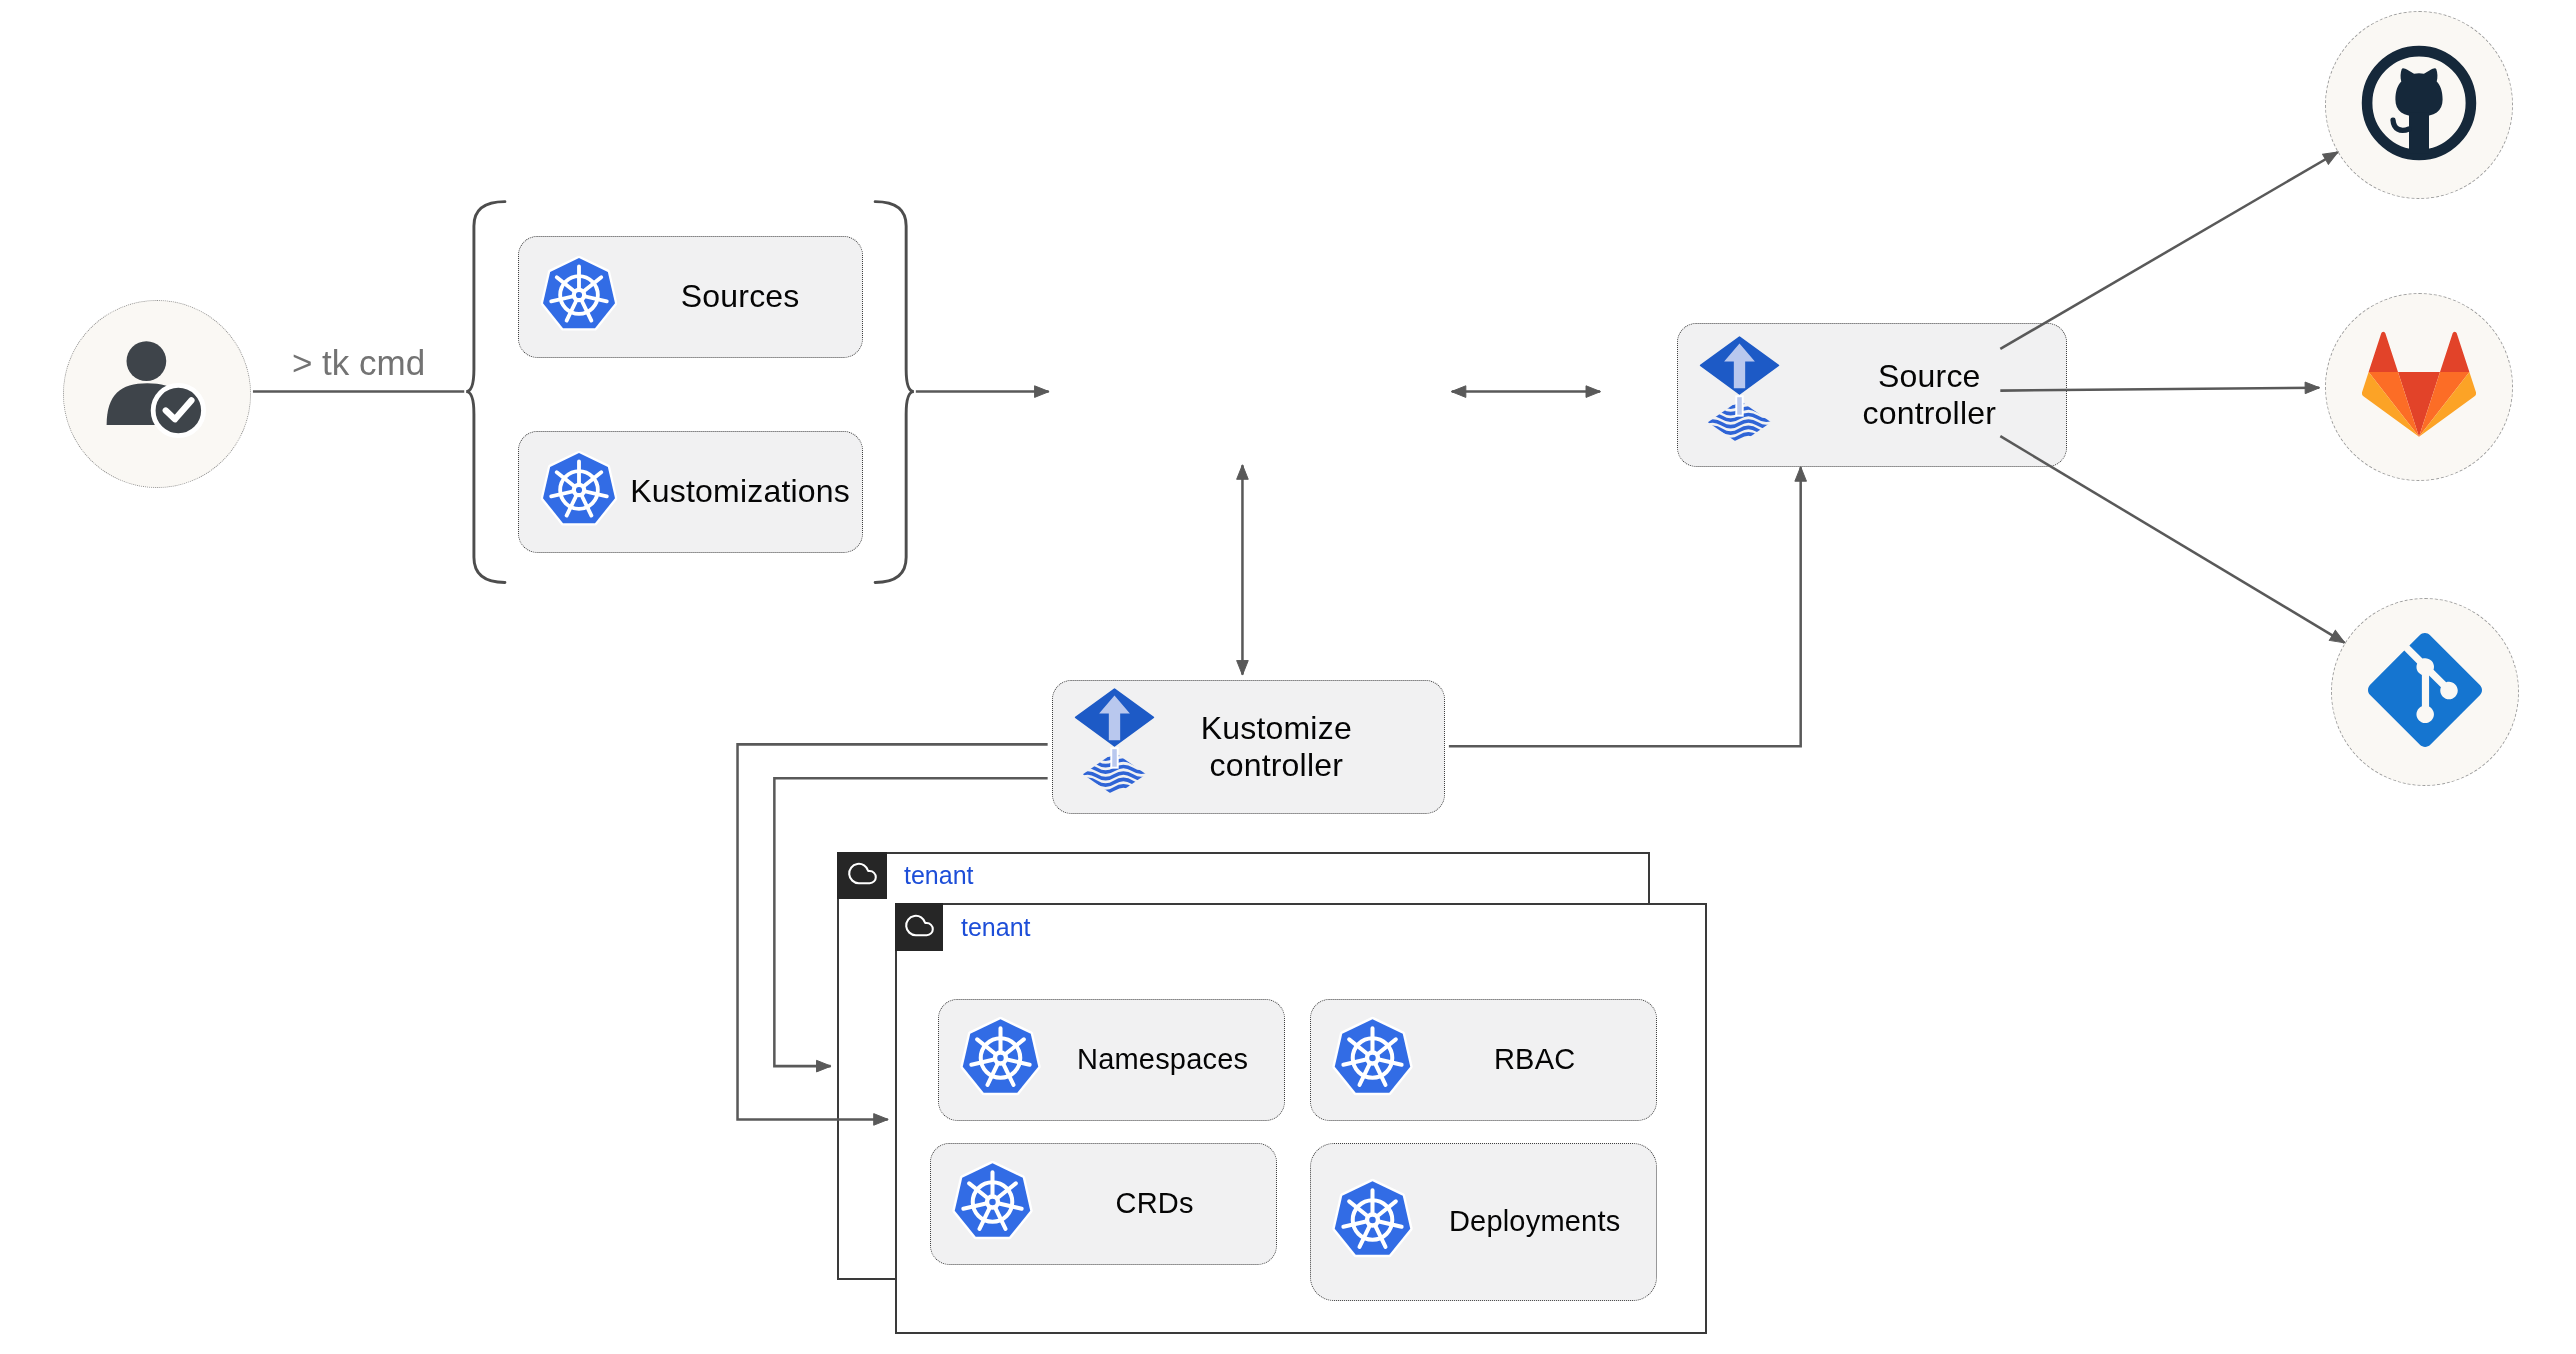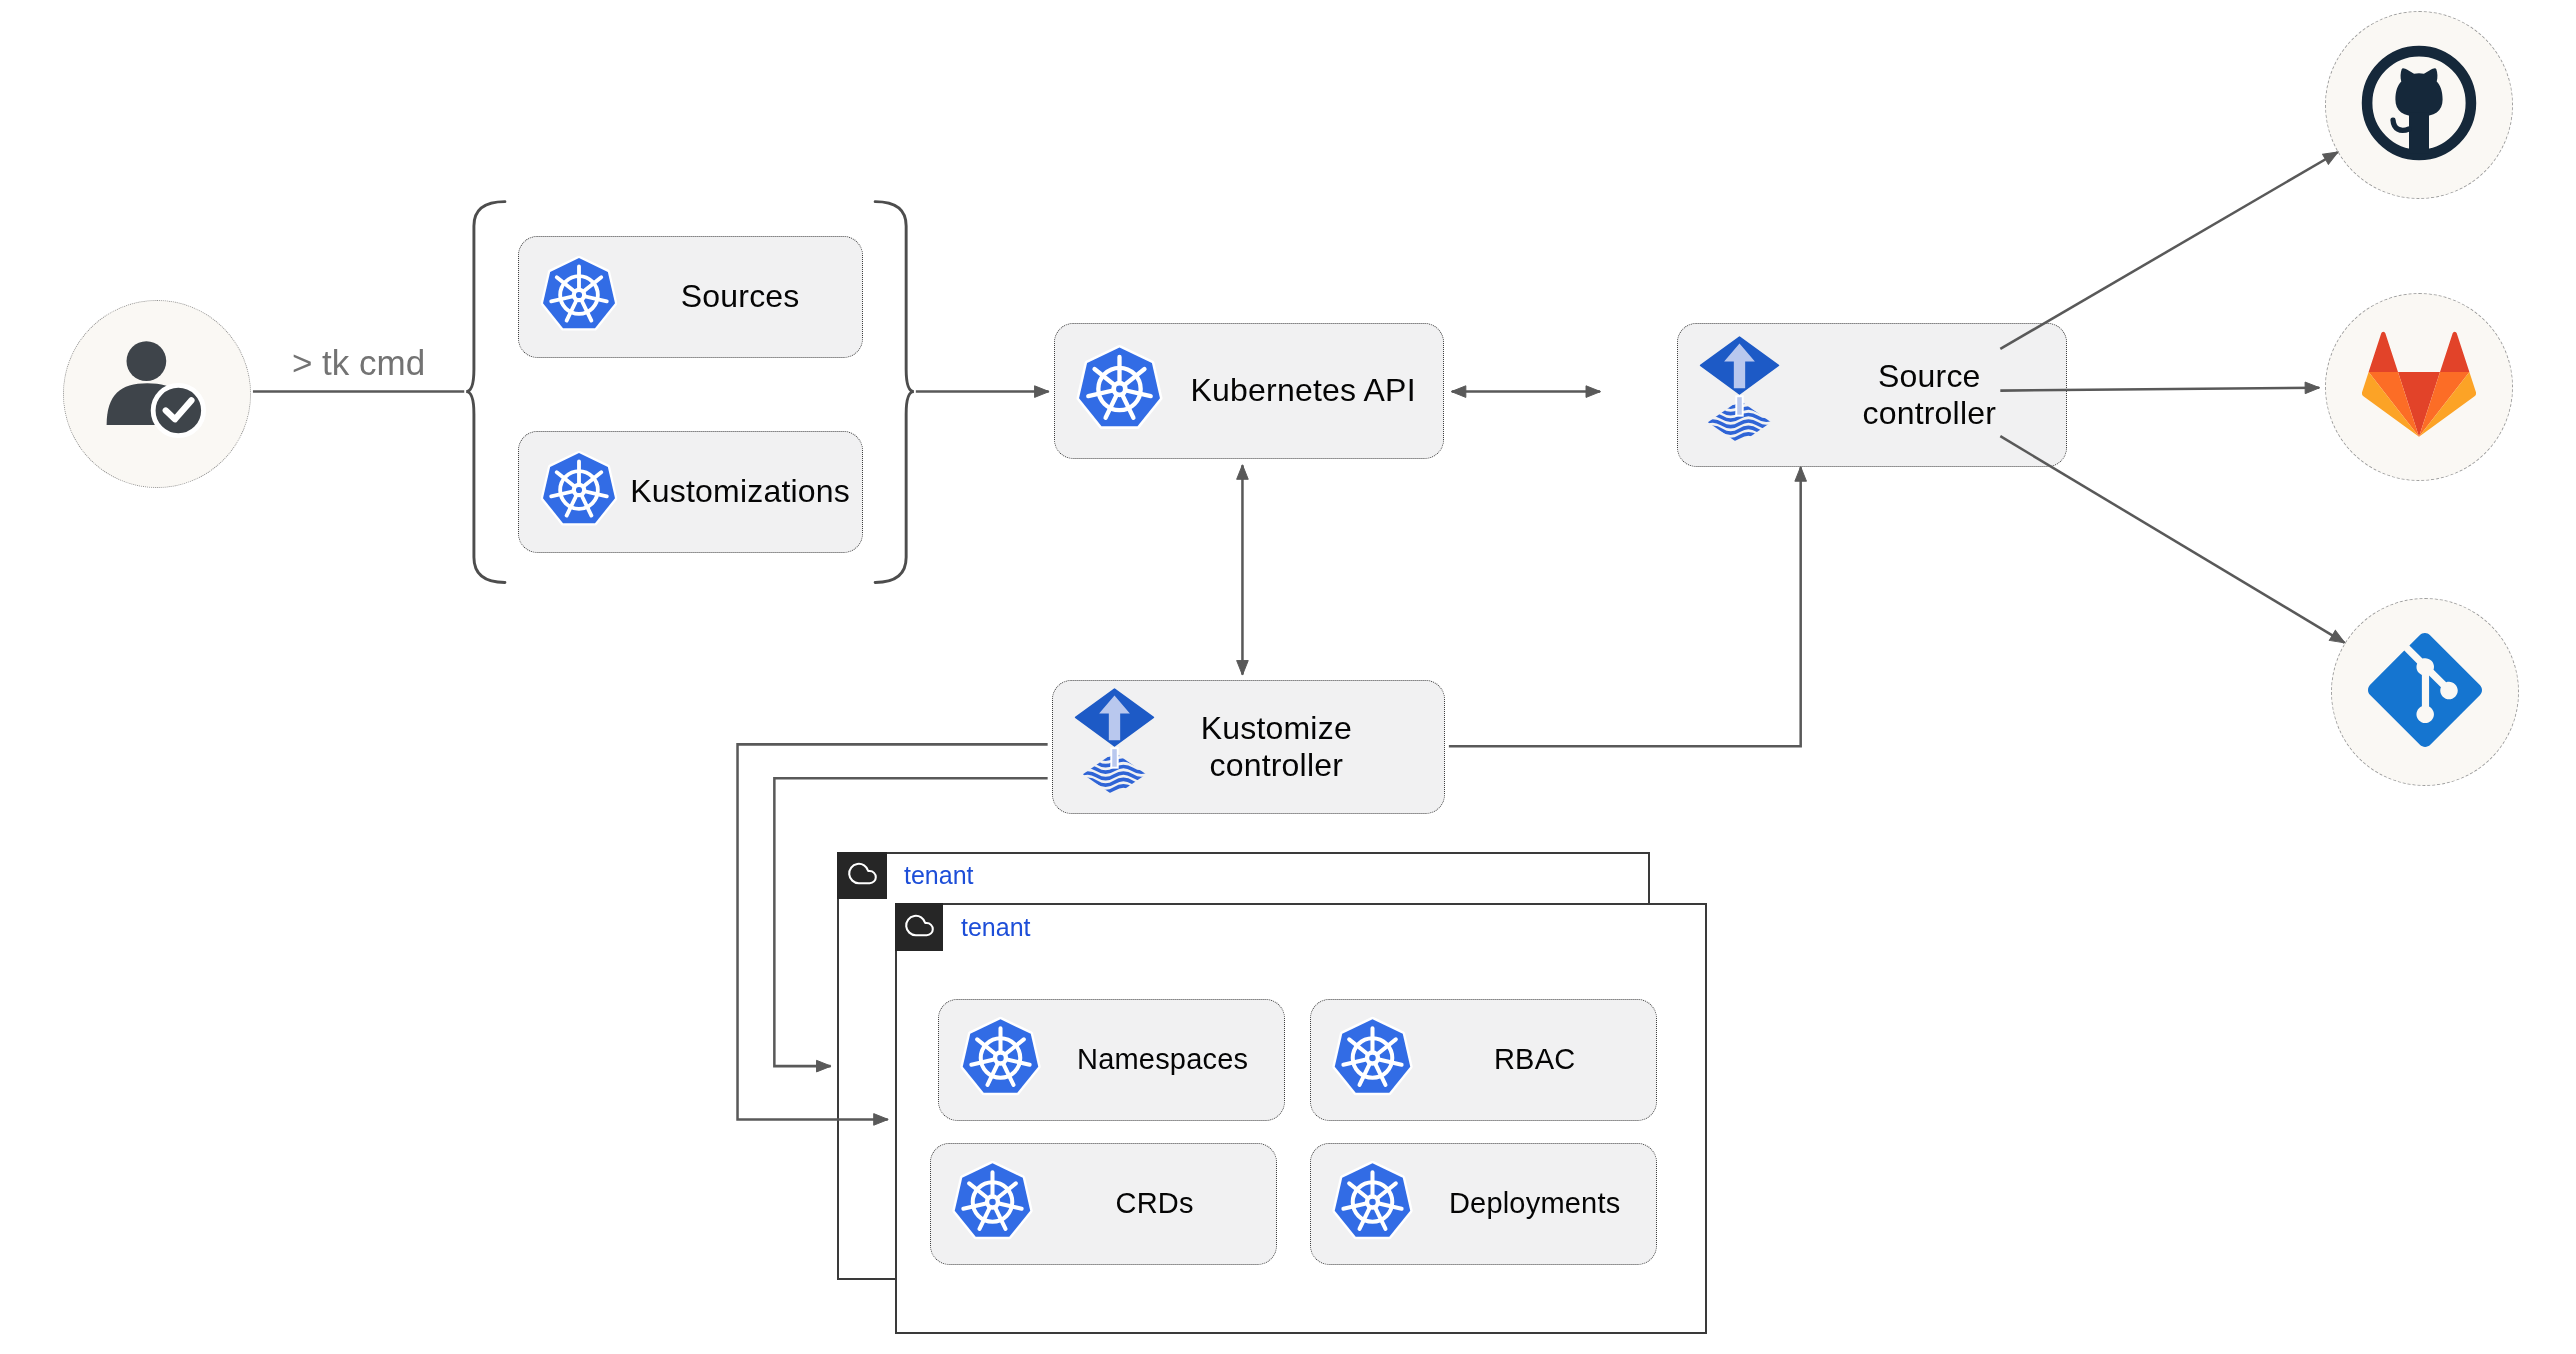--- a/index.html
+++ b/index.html
@@ -51,21 +51,21 @@
 
   
   #node-sources       {left:518px;top:236px;width:345px;height:122px;}
   #node-kustomizations{left:518px;top:431px;width:345px;height:122px;}
   #node-k8s-api       {left:1054px;top:323px;width:390px;height:136px;}
   #node-source-ctrl   {left:1677px;top:323px;width:390px;height:144px;gap:28px;}
   #node-kustomize-ctrl{left:1052px;top:680px;width:393px;height:134px;}
   #node-namespaces    {left:930px;top:999px;width:347px;height:122px;z-index:3;margin-left:8px;}
   #node-rbac          {left:1310px;top:999px;width:347px;height:122px;z-index:3;}
   #node-crds          {left:930px;top:1143px;width:347px;height:122px;z-index:3;justify-content:center;}
-  #node-deployments   {left:1310px;top:1143px;width:347px;height:122px;z-index:3;}
+  #node-deployments   {left:1310px;top:1143px;width:347px;height:158px;z-index:3;border-radius:24px;}
 
   #circle-user  {left:63px;top:300px;}
   #circle-github{left:2325px;top:10.7px;}
   #circle-gitlab{left:2325px;top:293px;}
   #circle-git   {left:2331px;top:598px;}
 </style>
 </head>
 <body>
 
 <svg width="0" height="0" style="position:absolute" aria-hidden="true">
@@ -161,26 +161,20 @@
         </svg></span>
     <span class="nlabel">Sources</span>
   </div>
   <div class="node" id="node-kustomizations">
     <span class="nicon"><svg width="78" height="80" viewBox="0 0 80 83">
           <use href="#sym-k8s"></use>
         </svg></span>
     <span class="nlabel">Kustomizations</span>
   </div>
 
-  <div class="node" id="node-k8s-api">
-    <span class="nicon"><svg width="87" height="90" viewBox="0 0 90 93">
-          <use href="#sym-k8s"></use>
-        </svg></span>
-    <span class="nlabel">Kubernetes API</span>
-  </div>
   <div class="node" id="node-source-ctrl">
     <span class="nicon"><svg width="81" height="114" viewBox="0 0 84 118">
           <use href="#sym-flux"></use>
         </svg></span>
     <span class="nlabel" style="max-width:242px">Source controller</span>
   </div>
   <div class="node" id="node-kustomize-ctrl">
     <span class="nicon"><svg width="81" height="114" viewBox="0 0 84 118">
           <use href="#sym-flux"></use>
         </svg></span>

